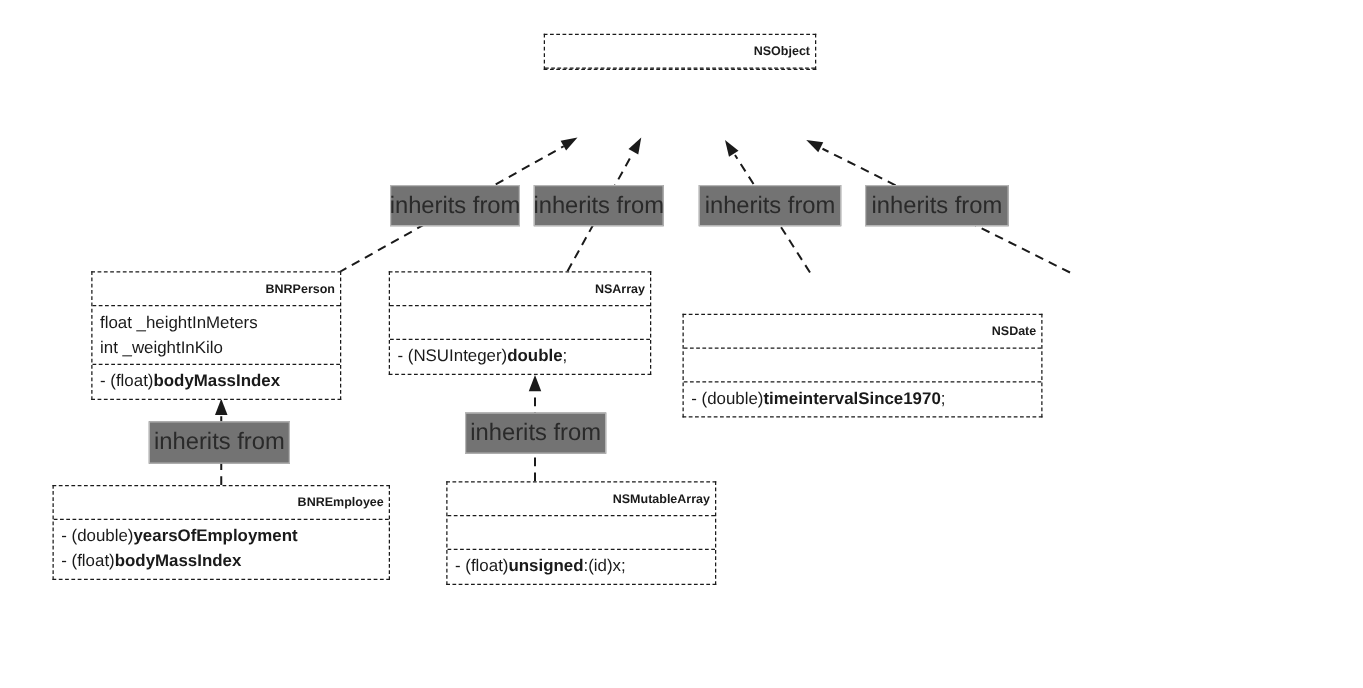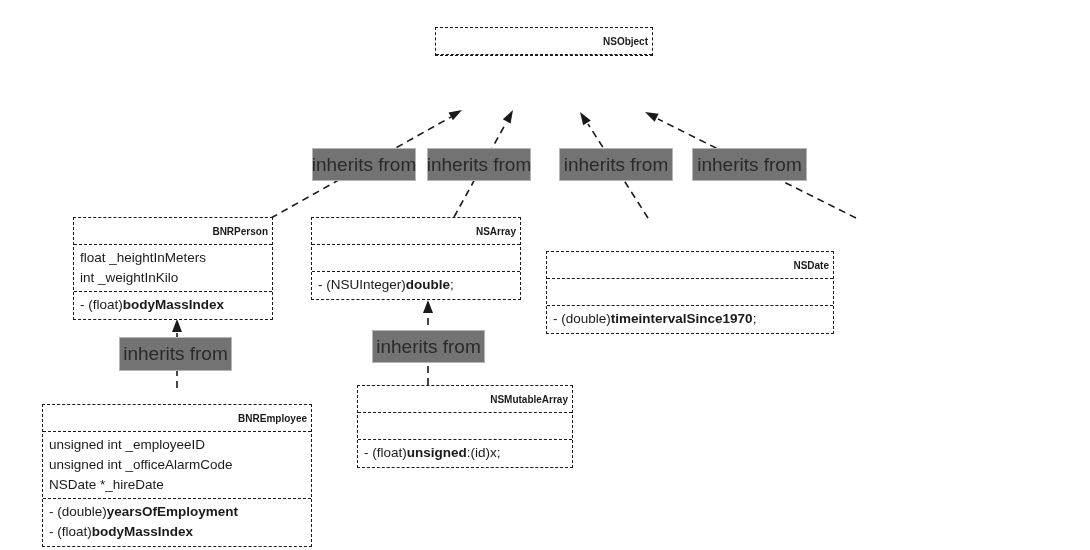--- a/index.html
+++ b/index.html
@@ -87,27 +87,22 @@
 
   <div class="cls" style="left:546px;top:218px;width:288px;margin-top:33px;">
     <div class="cls-title">NSDate</div>
     <div class="cls-attrs empty"></div>
     <div class="cls-methods">
       <div class="row"><span>- (double)</span><b>timeintervalSince1970</b><span>;</span></div>
     </div>
   </div>
 
 
-  <div class="cls" style="left:42px;top:388px;width:270px;margin-top:16px;">
+  <div class="cls" style="left:42px;top:388px;width:270px;">
     <div class="cls-title">BNREmployee</div>
-    <div class="cls-attrs">
-      <div class="row">unsigned int _employeeID</div>
-      <div class="row">unsigned int _officeAlarmCode</div>
-      <div class="row">NSDate *_hireDate</div>
-    </div>
     <div class="cls-methods">
       <div class="row"><span>- (double)</span><b>yearsOfEmployment</b><span></span></div>
       <div class="row"><span>- (float)</span><b>bodyMassIndex</b><span></span></div>
     </div>
   </div>
 
   <div class="cls" style="left:325px;top:385px;width:216px;margin-left:32px;">
     <div class="cls-title">NSMutableArray</div>
     <div class="cls-attrs empty"></div>
     <div class="cls-methods">

